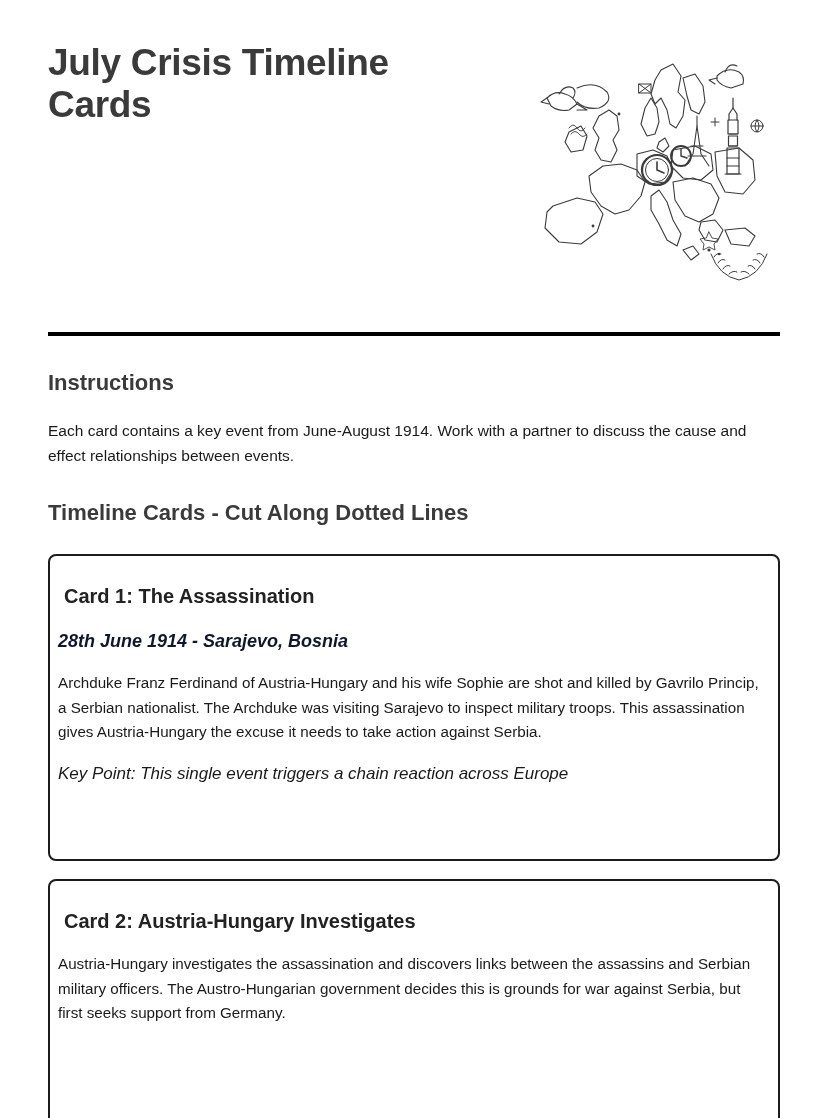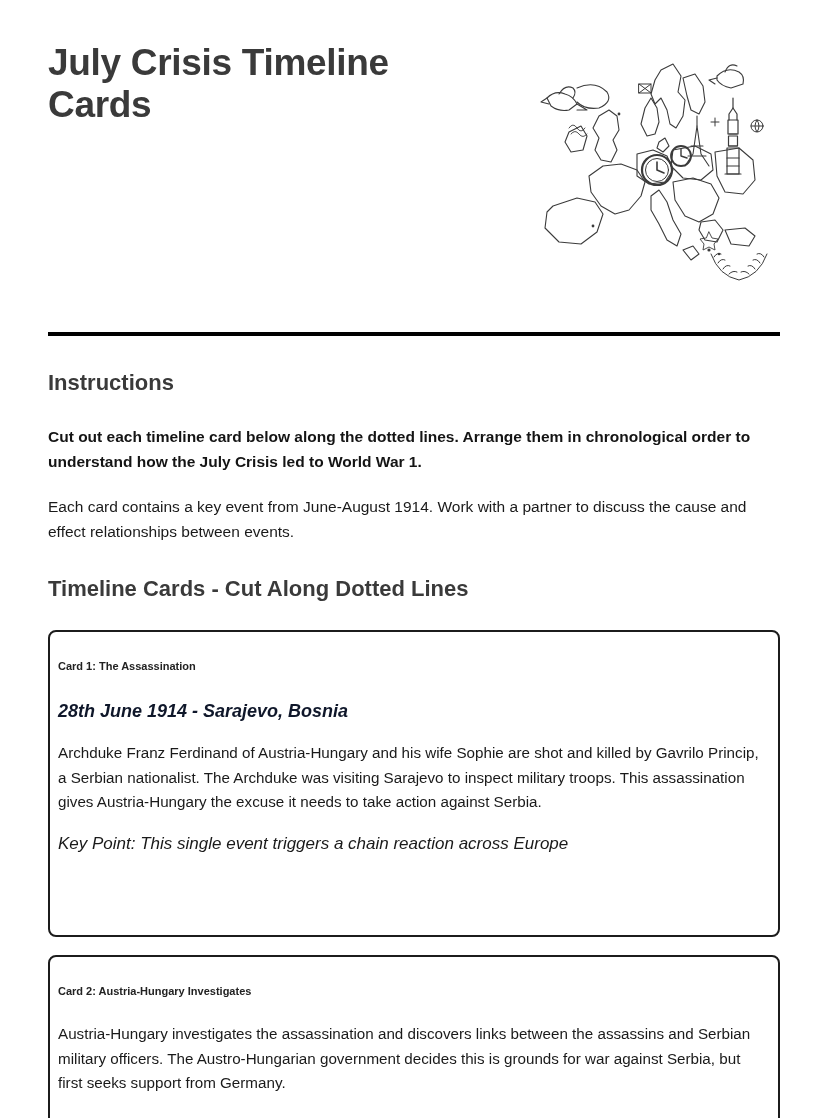--- a/index.html
+++ b/index.html
@@ -133,22 +133,22 @@
     position: relative;
     box-sizing: border-box;
     border: 2px solid #1c1c1c;
     border-radius: 8px;
     padding: 22px 0 22px 0;
     margin-bottom: 18px;
     background: #fff;
   }
   .card-inner { padding: 0 10px 0 8px; }
   .card-title {
-    margin: 0;
-    font-size: 11px;
+    margin: 6px;
+    font-size: 20px;
     line-height: 24px;
     font-weight: bold;
     color: #222;
   }
   .card-date {
     margin: 22px 0 0 0;
     font-size: 18px;
     line-height: 22px;
     font-weight: bold;
     color: #0f172a;
@@ -283,21 +283,20 @@
         <path d="M176 178 l3 6 6 1 -4 5 1 6 -6 -3 -6 3 1 -6 -4 -5 6 -1 Z" stroke-width="0.9"></path>
       </svg>
     </div>
   </div>
 
   <div class="divider"></div>
 
   <div class="body-area">
 
     <h2 class="section-heading">Instructions</h2>
-    <p class="instructions-bold">Cut out each timeline card below along the dotted lines. Arrange them in chronological order to understand how the July Crisis led to World War 1.</p>
     <p class="instructions-normal">Each card contains a key event from June-August 1914. Work with a partner to discuss the cause and effect relationships between events.</p>
 
     <h2 class="cards-heading">Timeline Cards - Cut Along Dotted Lines</h2>
 
     <div class="cards">
 
       <div class="card card-1">
         <div class="card-inner">
           <h3 class="card-title">Card 1: The Assassination</h3>
           <p class="card-date">28th June 1914 - Sarajevo, Bosnia</p>

